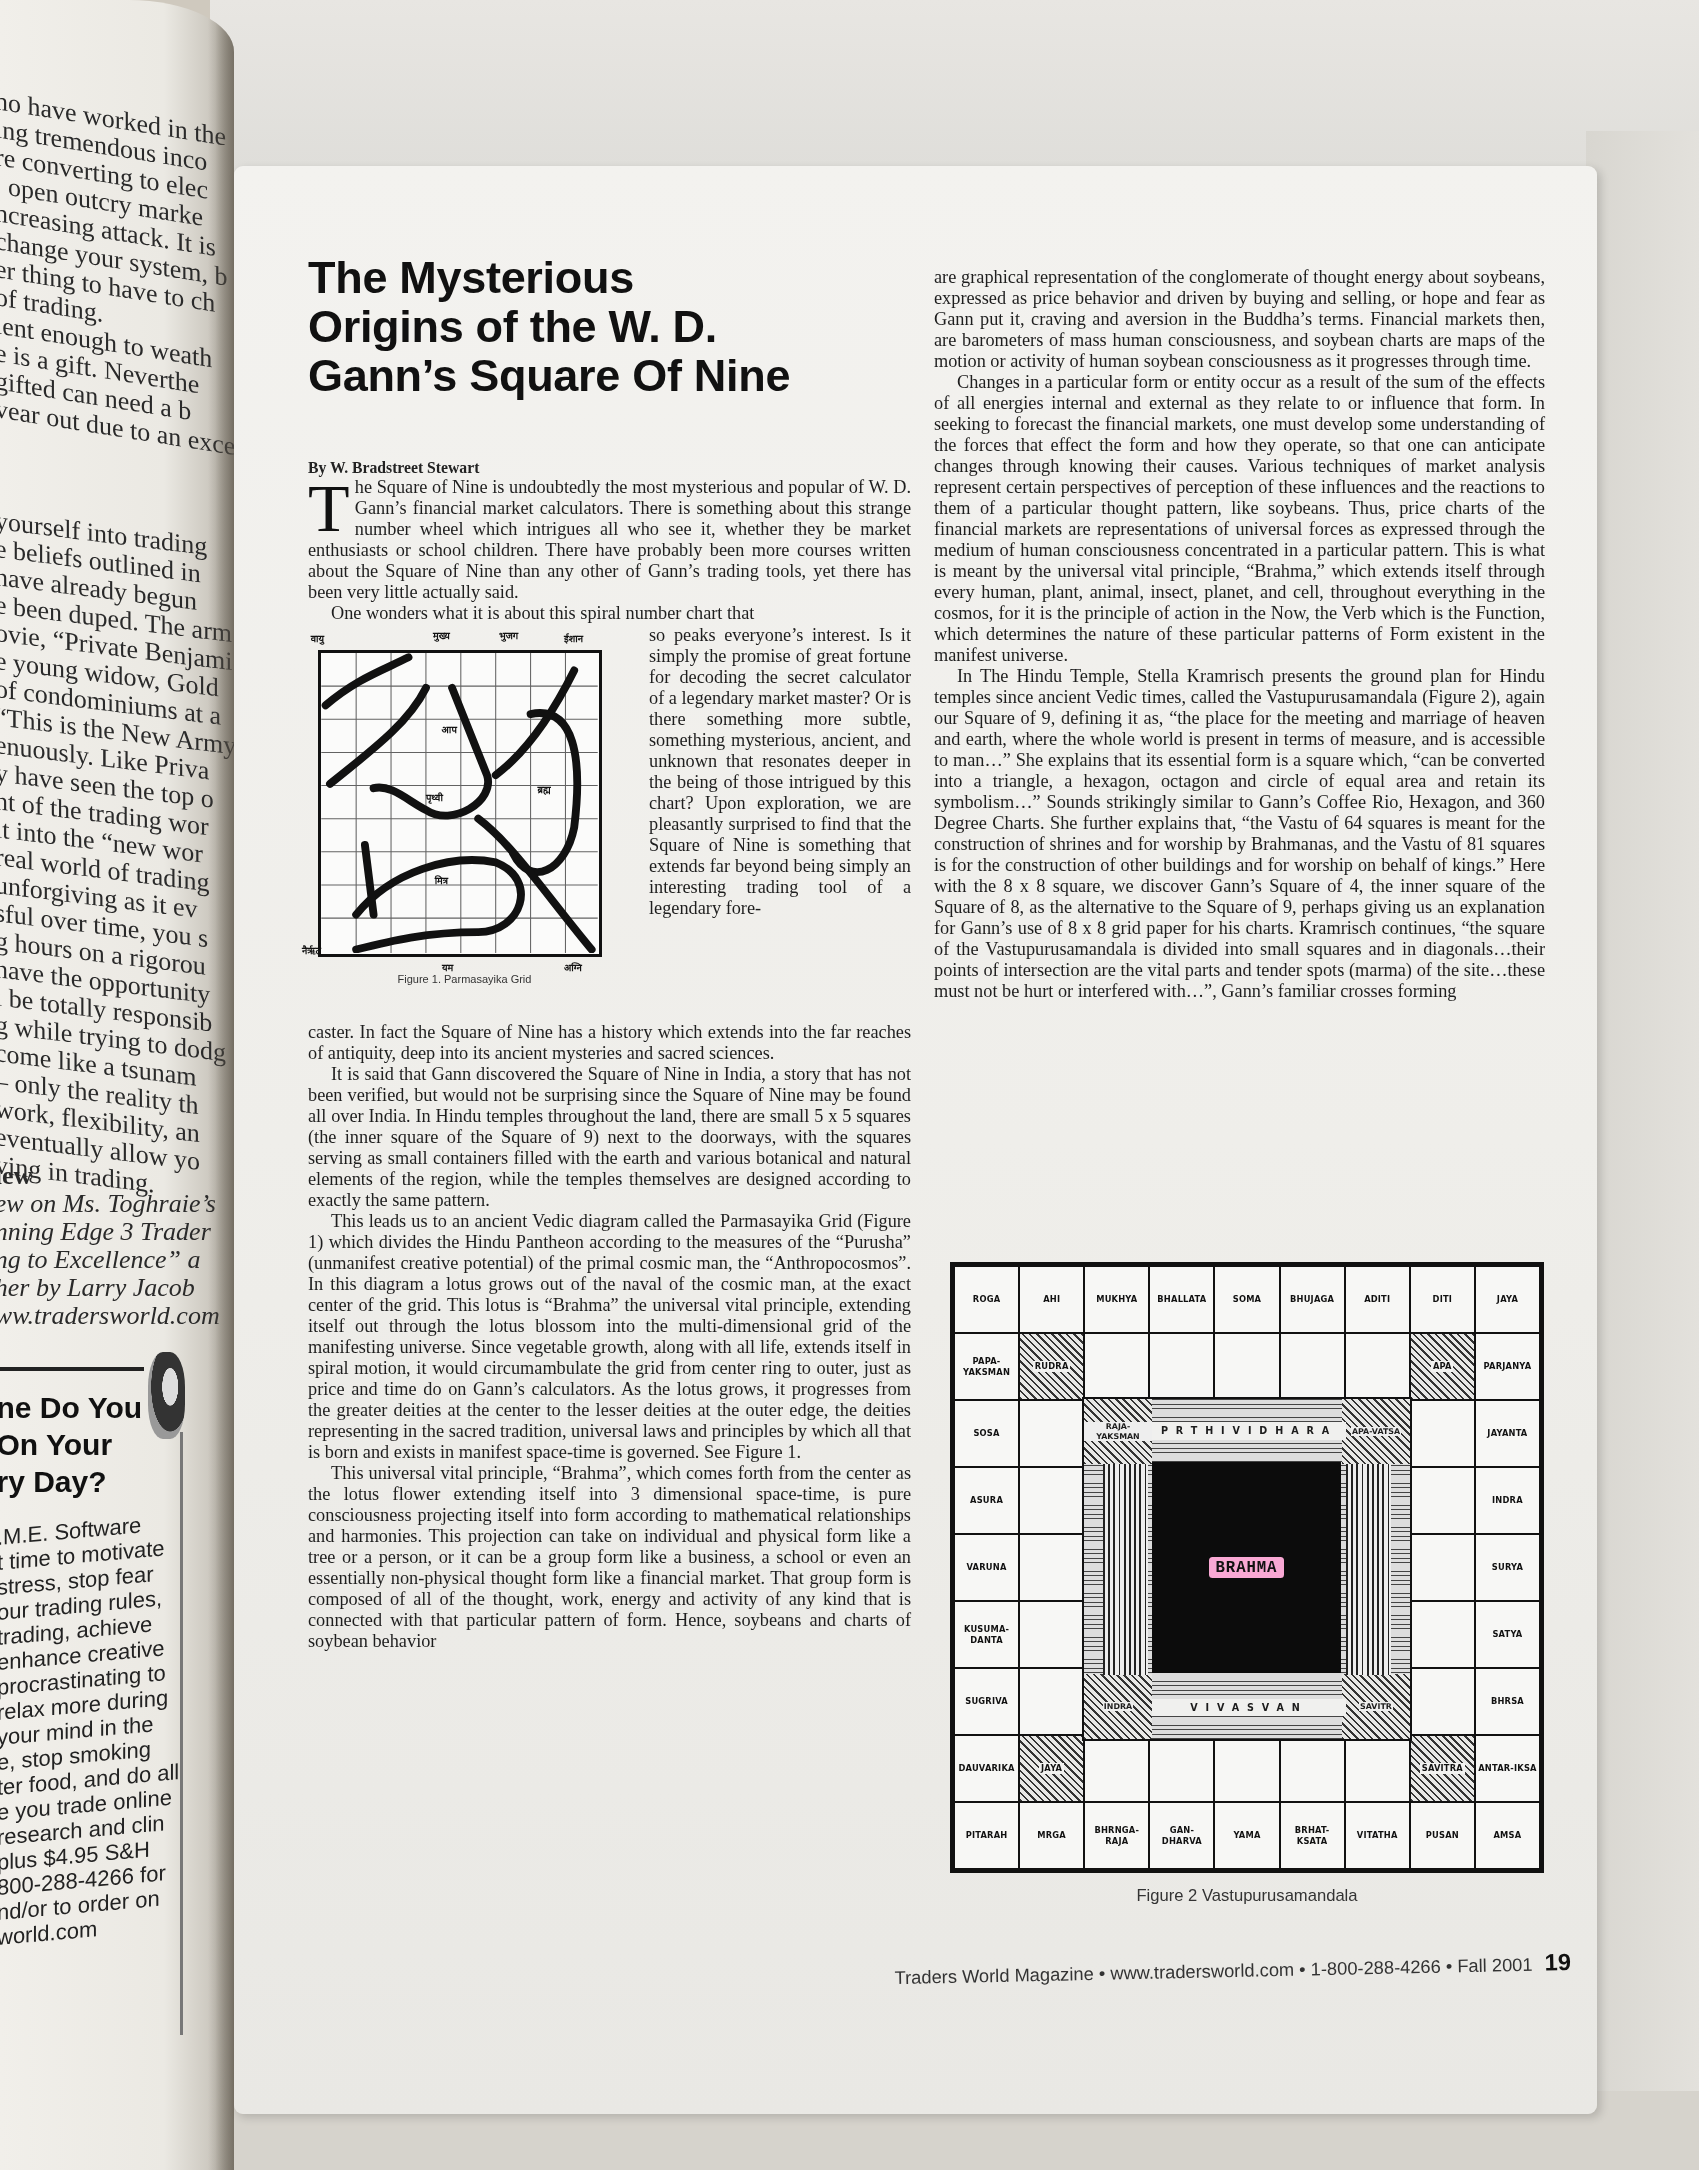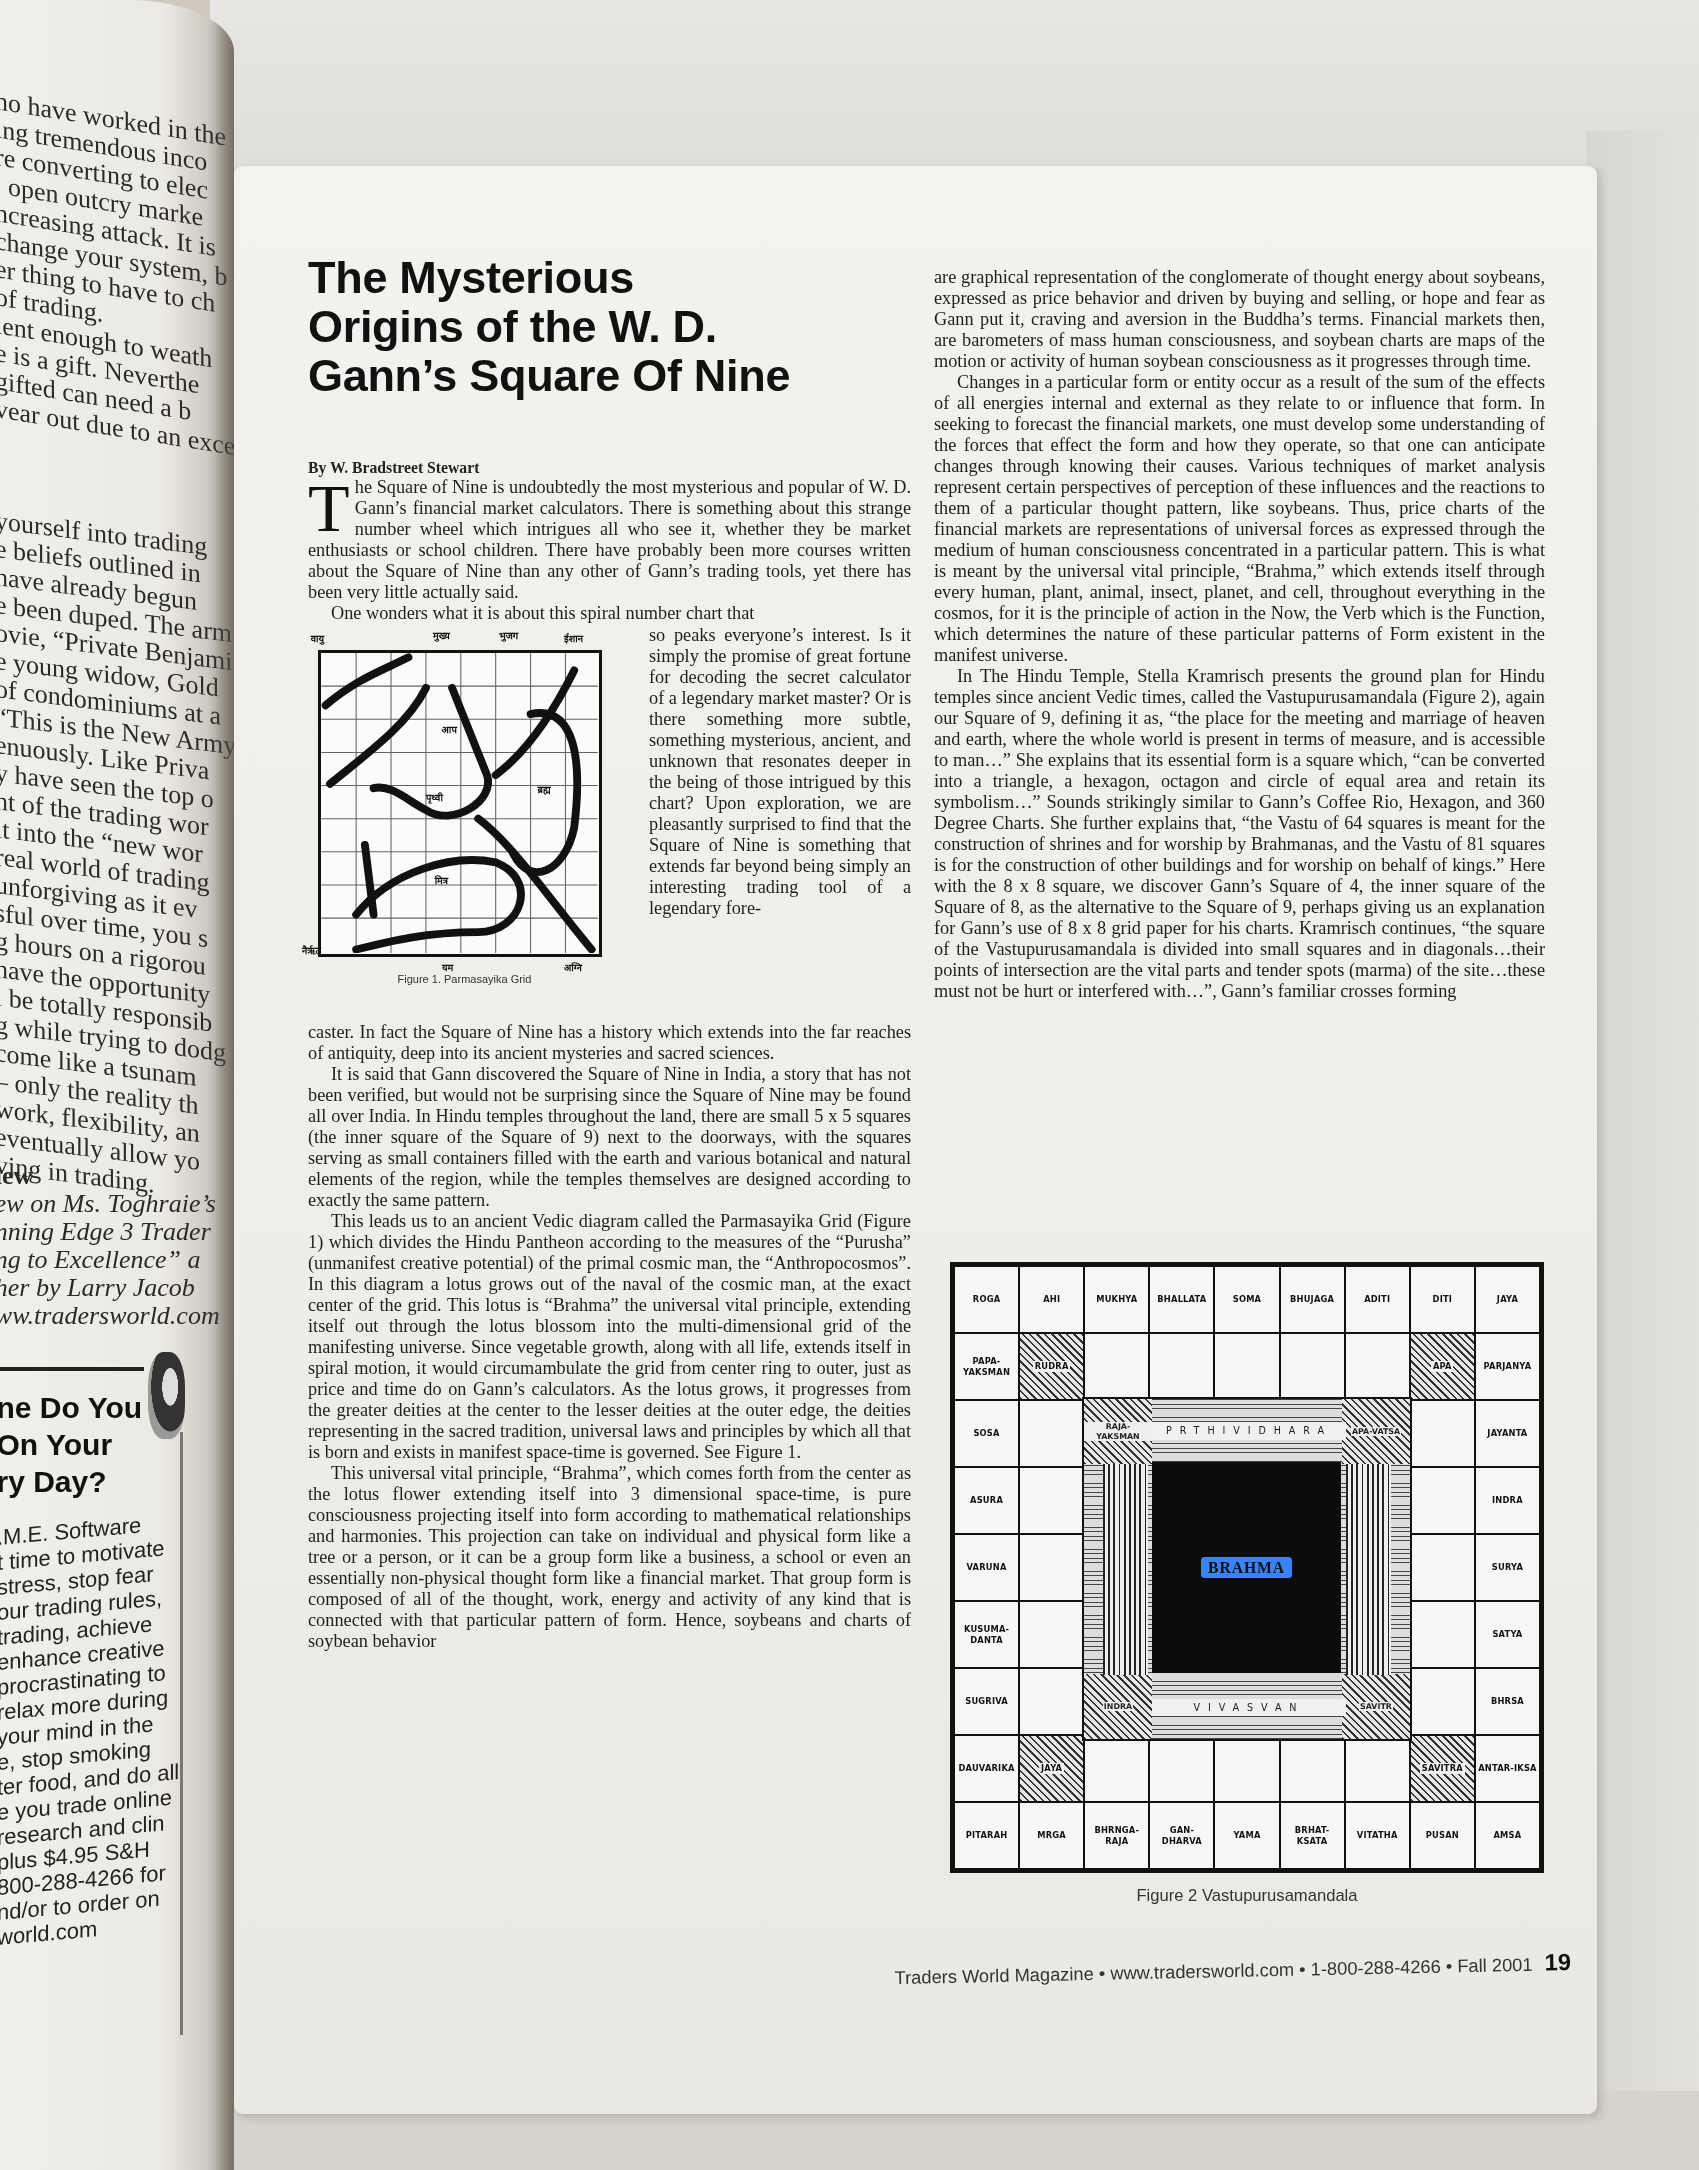--- a/index.html
+++ b/index.html
@@ -133,30 +133,30 @@
   }
   .inner-ring .corner {
     position: absolute; width: 68px; height: 65px;
     background-image: repeating-linear-gradient(45deg, #333 0 1.7px, #e8e8e6 1.7px 5.2px);
     display:flex; align-items:center; justify-content:center;
     font-family: "DejaVu Sans", sans-serif; font-weight:bold; font-size:7.9px; text-align:center; line-height:9.6px;
   }
   .inner-ring .corner span { background:#eee; padding:0 0.9px; }
   .inner-ring .band-label {
     position: absolute; left: 68px; width: 194px; height: 17.5px; background: #f0f0ee;
-    font-family: "DejaVu Sans", sans-serif; font-weight: normal; font-size: 9.6px;
+    font-family: "DejaVu Sans", sans-serif; font-weight: bold; font-size: 9.6px;
     letter-spacing: 7.9px; text-align: center; line-height: 17.5px;
   }
   .brahma-box {
     position: absolute; left: 202px; top: 200px; width: 189px; height: 211px;
     background: #0c0c0c;
     display: flex; align-items: center; justify-content: center;
   }
   .brahma-label {
-    background: #3b82f6; color: #111; font-family: Liberation Serif, serif;
+    background: #f9a8d4; color: #111; font-family: Liberation Mono, monospace;
     font-weight: bold; font-size: 15.7px; padding: 1.7px 7px; border-radius: 3.5px; letter-spacing: 0.9px;
   }
   .fig2-caption {
     position: absolute; left: 0; width: 100%; top: 624px; text-align: center;
     font-family: "Liberation Sans", sans-serif; font-size: 16.6px; color: #333;
   }
 
   .footer {
     position: absolute; left: 568px; top: 1791px; width: 769px; text-align: right;
     font-family: "Liberation Sans", sans-serif; font-size: 18.3px; color: #333;

